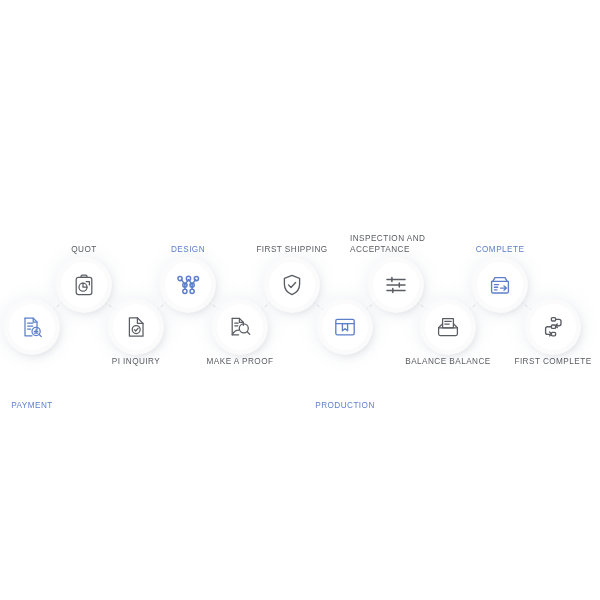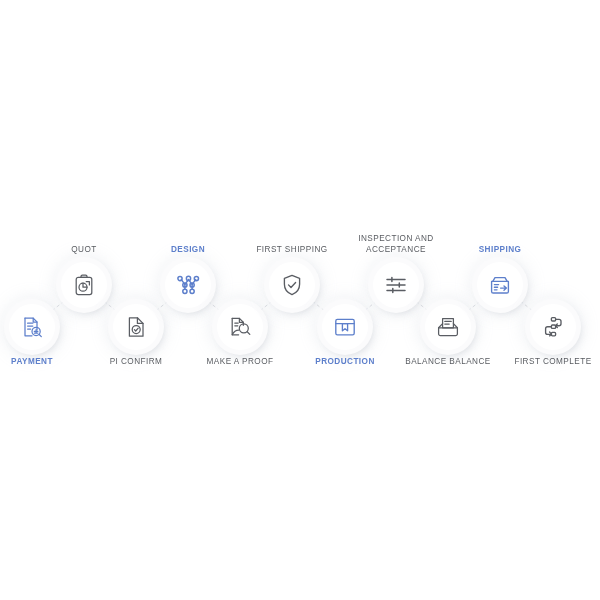--- a/index.html
+++ b/index.html
@@ -63,21 +63,20 @@
   }
 
   .step-label {
     position: absolute;
     left: 50%;
     transform: translateX(-50%);
     white-space: nowrap;
     font-size: 8.2px;
     letter-spacing: 0.45px;
     line-height: 10.5px;
-    text-align: center;
     color: #585b60;
     font-weight: 400;
   }
 
   .step-label.two-line {
     white-space: normal;
     width: 92px;
   }
 
   
@@ -85,21 +84,22 @@
     bottom: 30px;
   }
   
   .step.row-bottom .step-label {
     top: 30px;
   }
 
   
   .step.accent .step-label {
     color: #5d7fcb;
-    font-weight: 700;
+    font-weight: 400;
+    margin-top: 44px;
   }
 </style>
 </head>
 <body>
 
 <div id="flow-canvas">
 
   <svg id="connector-layer" viewBox="0 0 600 600" width="600" height="600" aria-hidden="true">
       <line x1="52.22647068529676" y1="310.66323521572184" x2="63.77352931470324" y2="301.33676478427816" stroke="#c9ccd2" stroke-width="1" stroke-dasharray="3 3"></line>
       <line x1="104.22647068529676" y1="301.33676478427816" x2="115.77352931470324" y2="310.66323521572184" stroke="#c9ccd2" stroke-width="1" stroke-dasharray="3 3"></line>
@@ -149,21 +149,21 @@
         <div class="node-circle">
           <span>
     <svg viewBox="0 0 24 24" fill="none" stroke="#5a5d63" stroke-width="1.25" stroke-linecap="round" stroke-linejoin="round">
       <path d="M5.4 2.8h8.0L19 8.4v12.8H5.4z"></path>
       <path d="M13.4 2.8v5.6H19"></path>
       <circle cx="12.2" cy="14.6" r="4.0"></circle>
       <path d="M10.4 14.6l1.3 1.4 2.5-2.8"></path>
     </svg>
           </span>
         </div>
-        <div class="step-label">PI CONFIRM</div>
+        <div class="step-label">PI INQUIRY</div>
       </div>
       <div class="step row-top accent" style="left: 188px; top: 285px;">
         <div class="node-circle">
           <span>
     <svg viewBox="0 0 24 24" fill="none" stroke="#5d7fcb" stroke-width="1.5" stroke-linecap="round" stroke-linejoin="round">
       <path d="M5.3 6.6l3.6 4.8M8.9 11.4l3.6-4.8M12.5 6.6l3.6 4.8M16.1 11.4l3.6-4.8"></path>
       <path d="M8.9 11.4v4.6M16.1 11.4v4.6"></path>
       <circle cx="4.0" cy="5.6" r="2.1"></circle>
       <circle cx="12.5" cy="5.4" r="2.1"></circle>
       <circle cx="20.4" cy="5.6" r="2.1"></circle>
@@ -243,21 +243,21 @@
         <div class="node-circle">
           <span>
     <svg viewBox="0 0 24 24" fill="none" stroke="#5d7fcb" stroke-width="1.35" stroke-linecap="round" stroke-linejoin="round">
       <path d="M3.6 8.4h16.8v10.0a1.6 1.6 0 0 1-1.6 1.6H5.2a1.6 1.6 0 0 1-1.6-1.6z"></path>
       <path d="M4.8 8.4l2.2-3.8h10l2.2 3.8"></path>
       <path d="M6.4 11.6h4.2M6.4 14.2h3.2M6.4 16.8h2.6"></path>
       <path d="M12.6 15.1h5.6M16.0 12.9l2.4 2.2-2.4 2.2"></path>
     </svg>
           </span>
         </div>
-        <div class="step-label">SHIPPING</div>
+        <div class="step-label">COMPLETE</div>
       </div>
       <div class="step row-bottom" style="left: 553px; top: 327px;">
         <div class="node-circle">
           <span>
     <svg viewBox="0 0 24 24" fill="none" stroke="#5a5d63" stroke-width="1.35" stroke-linecap="round" stroke-linejoin="round">
       <rect x="10.4" y="2.6" width="4.2" height="3.4" rx="1.0"></rect>
       <rect x="10.4" y="10.0" width="4.2" height="3.4" rx="1.0"></rect>
       <rect x="10.4" y="17.4" width="4.2" height="3.4" rx="1.0"></rect>
       <path d="M14.6 4.3h3.4a2.0 2.0 0 0 1 2.0 2.0v2.4a2.0 2.0 0 0 1-2.0 2.0h-3.4"></path>
       <path d="M16.3 8.9l-1.9 1.8 1.9 1.8"></path>

